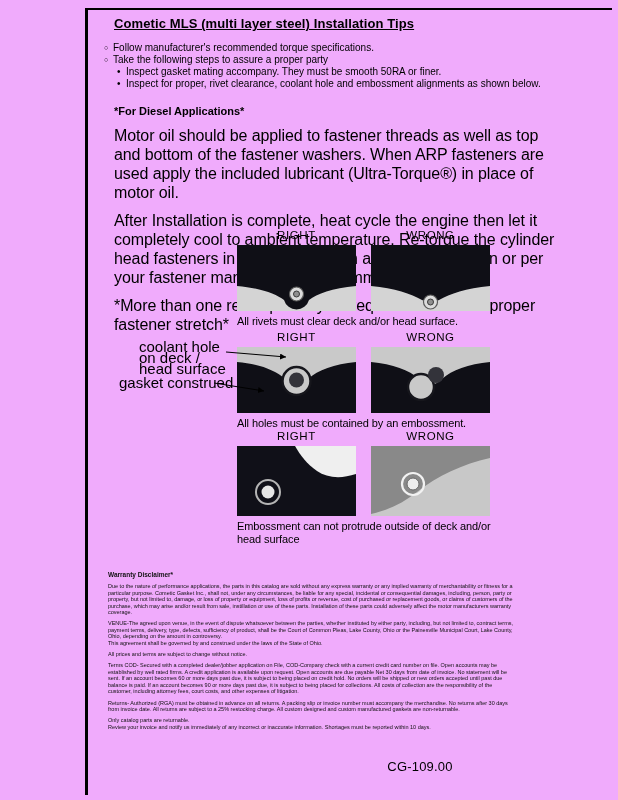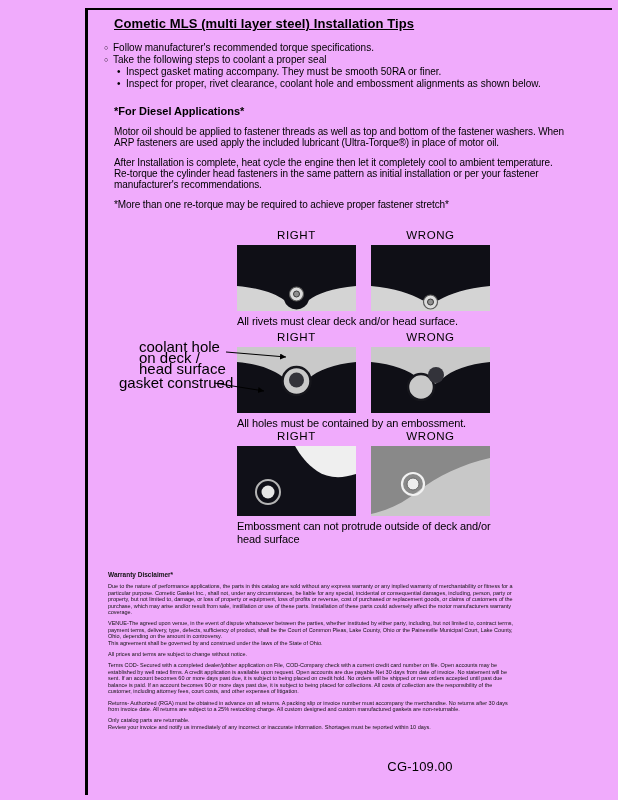--- a/index.html
+++ b/index.html
@@ -12,21 +12,21 @@
   .b-left { position:absolute; left:85px; top:8px; width:3px; height:787px; background:#000; }
 
   .content { position:absolute; left:100px; top:16px; width:472px; }
   .title { font-size:13px; font-weight:bold; text-decoration:underline; margin:0 0 11px 14px; letter-spacing:.1px; }
   .tips { list-style:none; margin-left:4px; font-size:10px; }
   .tips li { display:flex; align-items:flex-start; line-height:12px; }
   .tips .m { flex:0 0 9px; width:9px; font-size:7px; line-height:12px; }
   .tips li.sub { margin-left:13px; }
   .tips li.sub .m { font-size:10px; }
   .h-diesel { font-size:11px; font-weight:bold; margin:15px 0 9px 14px; }
-  .body-p { font-size:10px; line-height:11px; margin:0 0 9px 14px; width:452px; letter-spacing:-.1px; }
+  .body-p { font-size:16px; line-height:19px; margin:0 0 9px 14px; width:452px; letter-spacing:-.1px; }
 
   .fig-lbl { position:absolute; width:119px; text-align:center; font-size:11.5px; letter-spacing:.6px; }
   .fr1 { left:237px; top:229px; } .fw1 { left:371px; top:229px; }
   .fr2 { left:237px; top:331px; } .fw2 { left:371px; top:331px; }
   .fr3 { left:237px; top:430px; } .fw3 { left:371px; top:430px; }
   .fig-img { position:absolute; display:block; }
   .i1r { left:237px; top:245px; } .i1w { left:371px; top:245px; }
   .i2r { left:237px; top:347px; } .i2w { left:371px; top:347px; }
   .i3r { left:237px; top:446px; } .i3w { left:371px; top:446px; }
   .fig-cap { position:absolute; font-size:11px; letter-spacing:-.1px; }
@@ -55,21 +55,21 @@
   <div class="content">
     <h1 class="title">Cometic MLS (multi layer steel) Installation Tips</h1>
 
     <ul class="tips">
       <li>
         <span class="m">○</span>
         <span>Follow manufacturer's recommended torque specifications.</span>
       </li>
       <li>
         <span class="m">○</span>
-        <span>Take the following steps to coolant a proper seal</span>
+        <span>Take the following steps to assure a proper party</span>
       </li>
       <li class="sub">
         <span class="m">•</span>
         <span>Inspect gasket mating accompany.  They must be smooth 50RA or finer.</span>
       </li>
       <li class="sub">
         <span class="m">•</span>
         <span>Inspect for proper, rivet clearance, coolant hole and embossment alignments as shown below.</span>
       </li>
     </ul>

